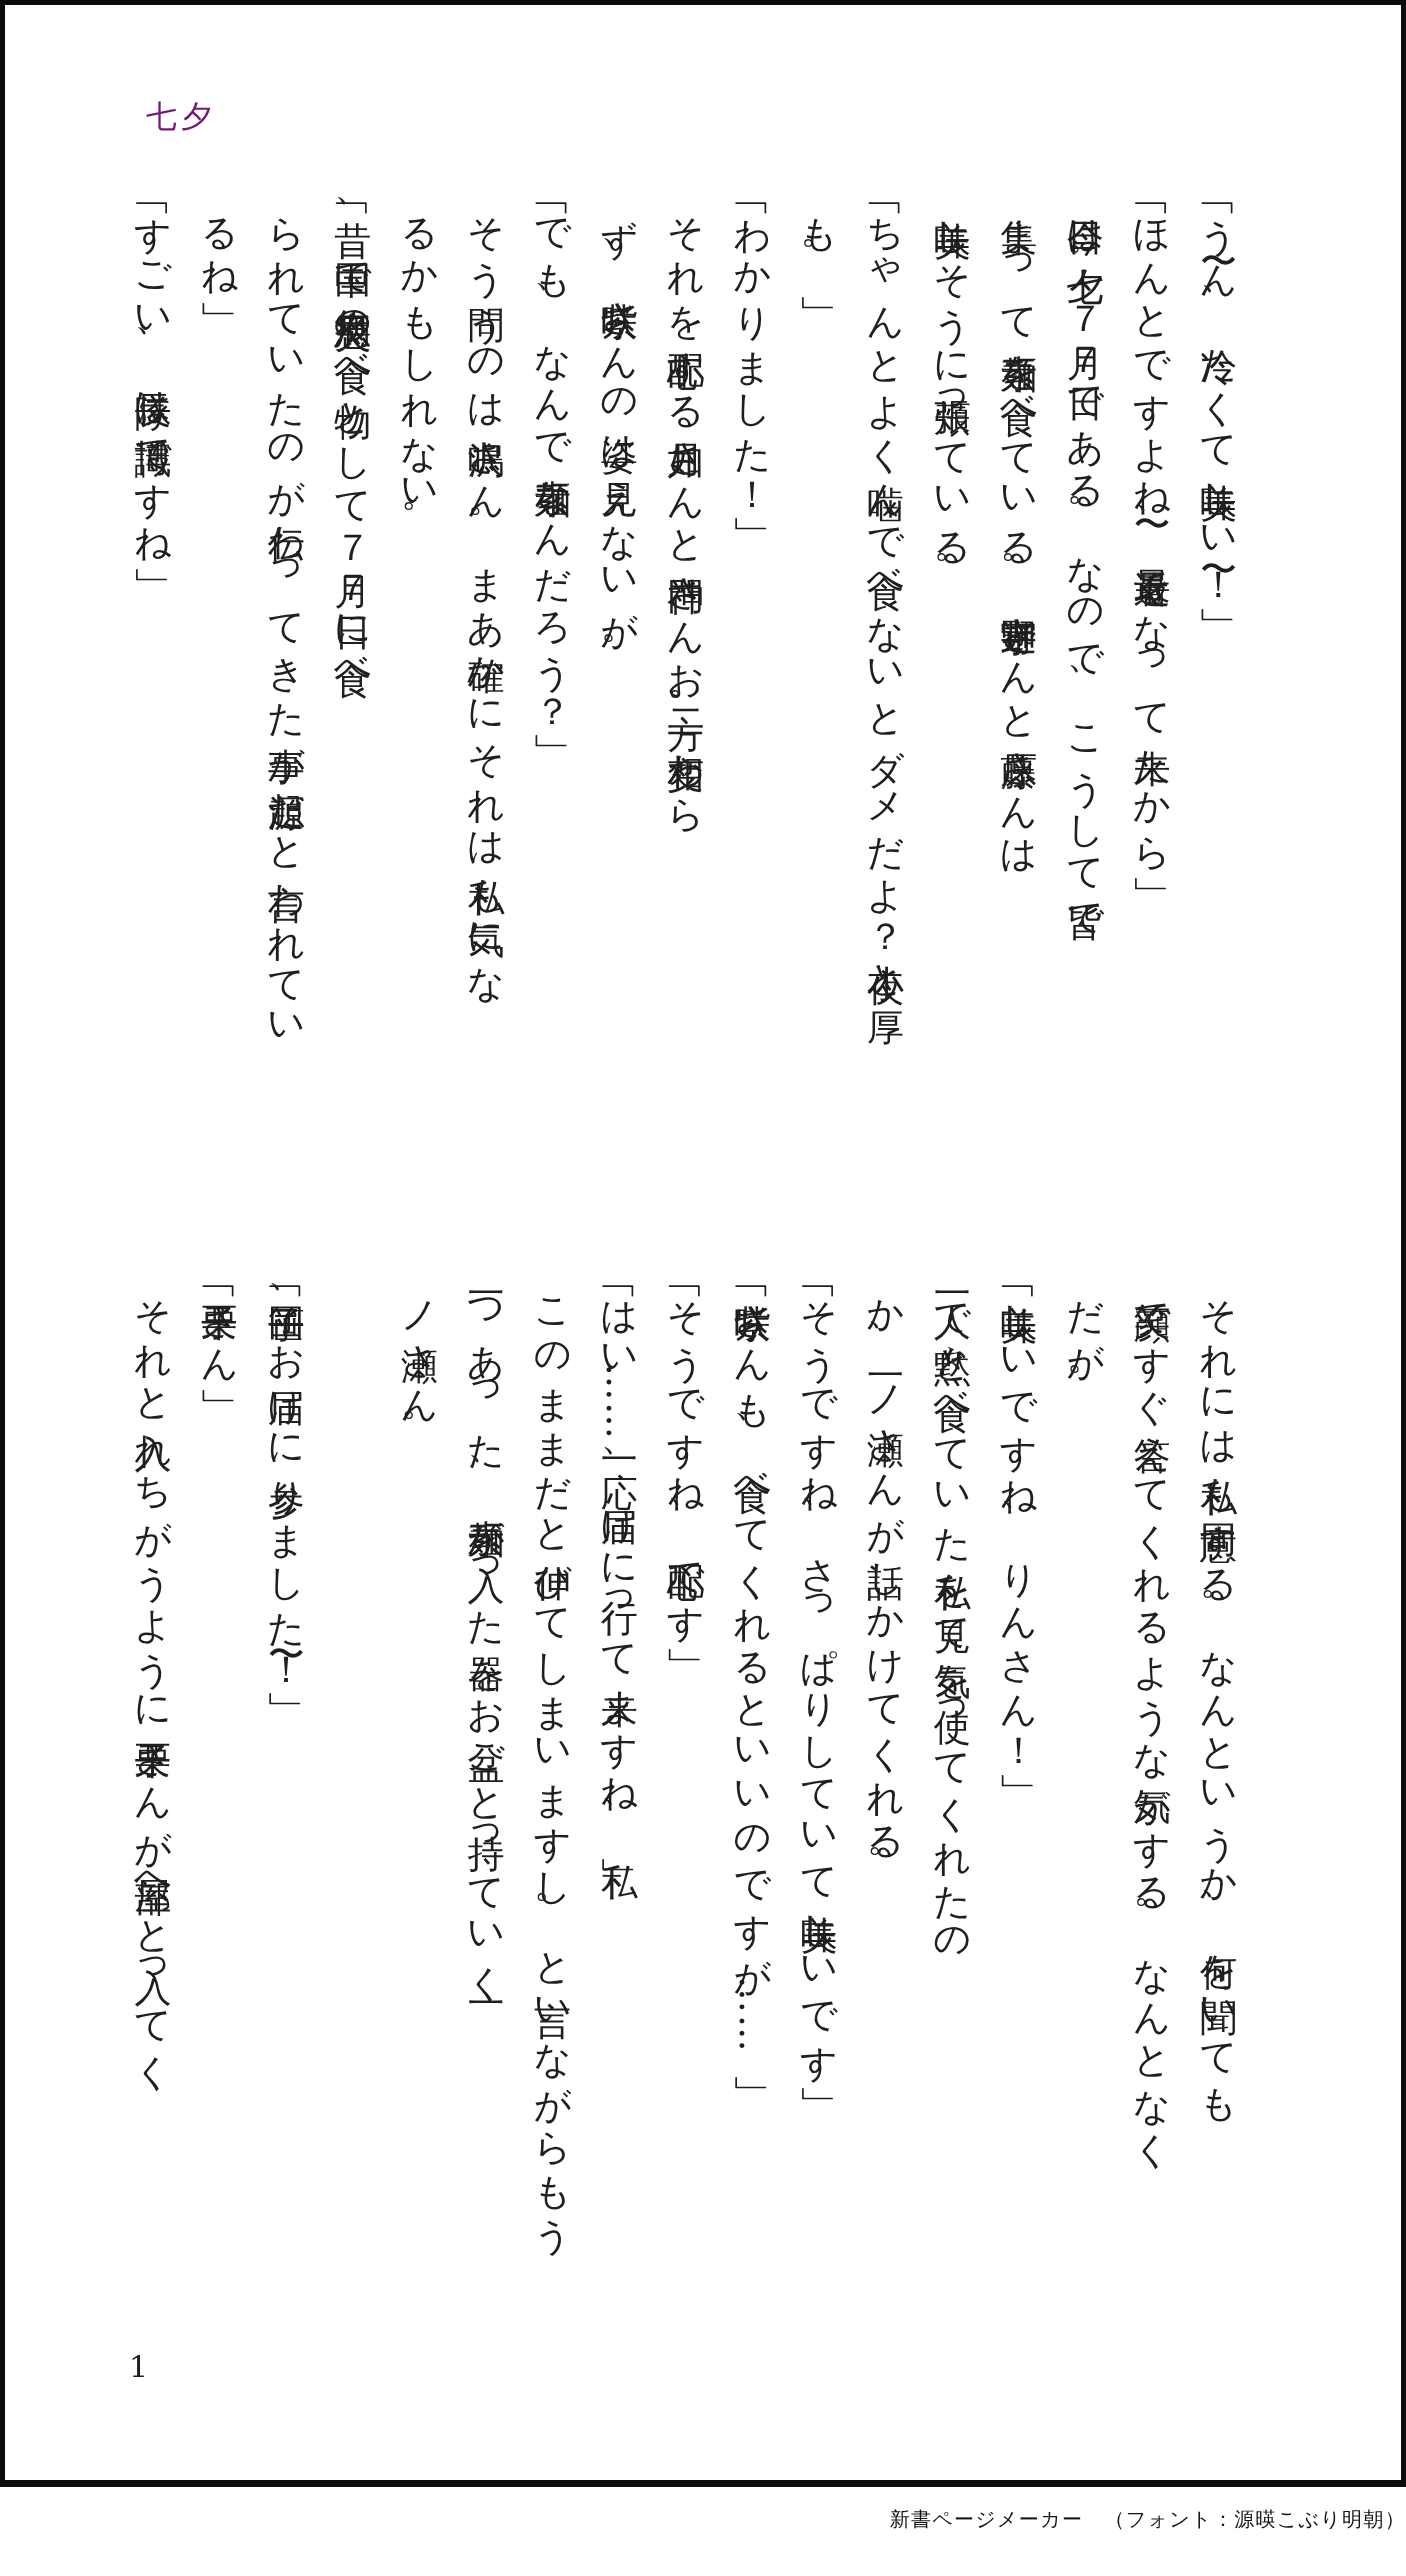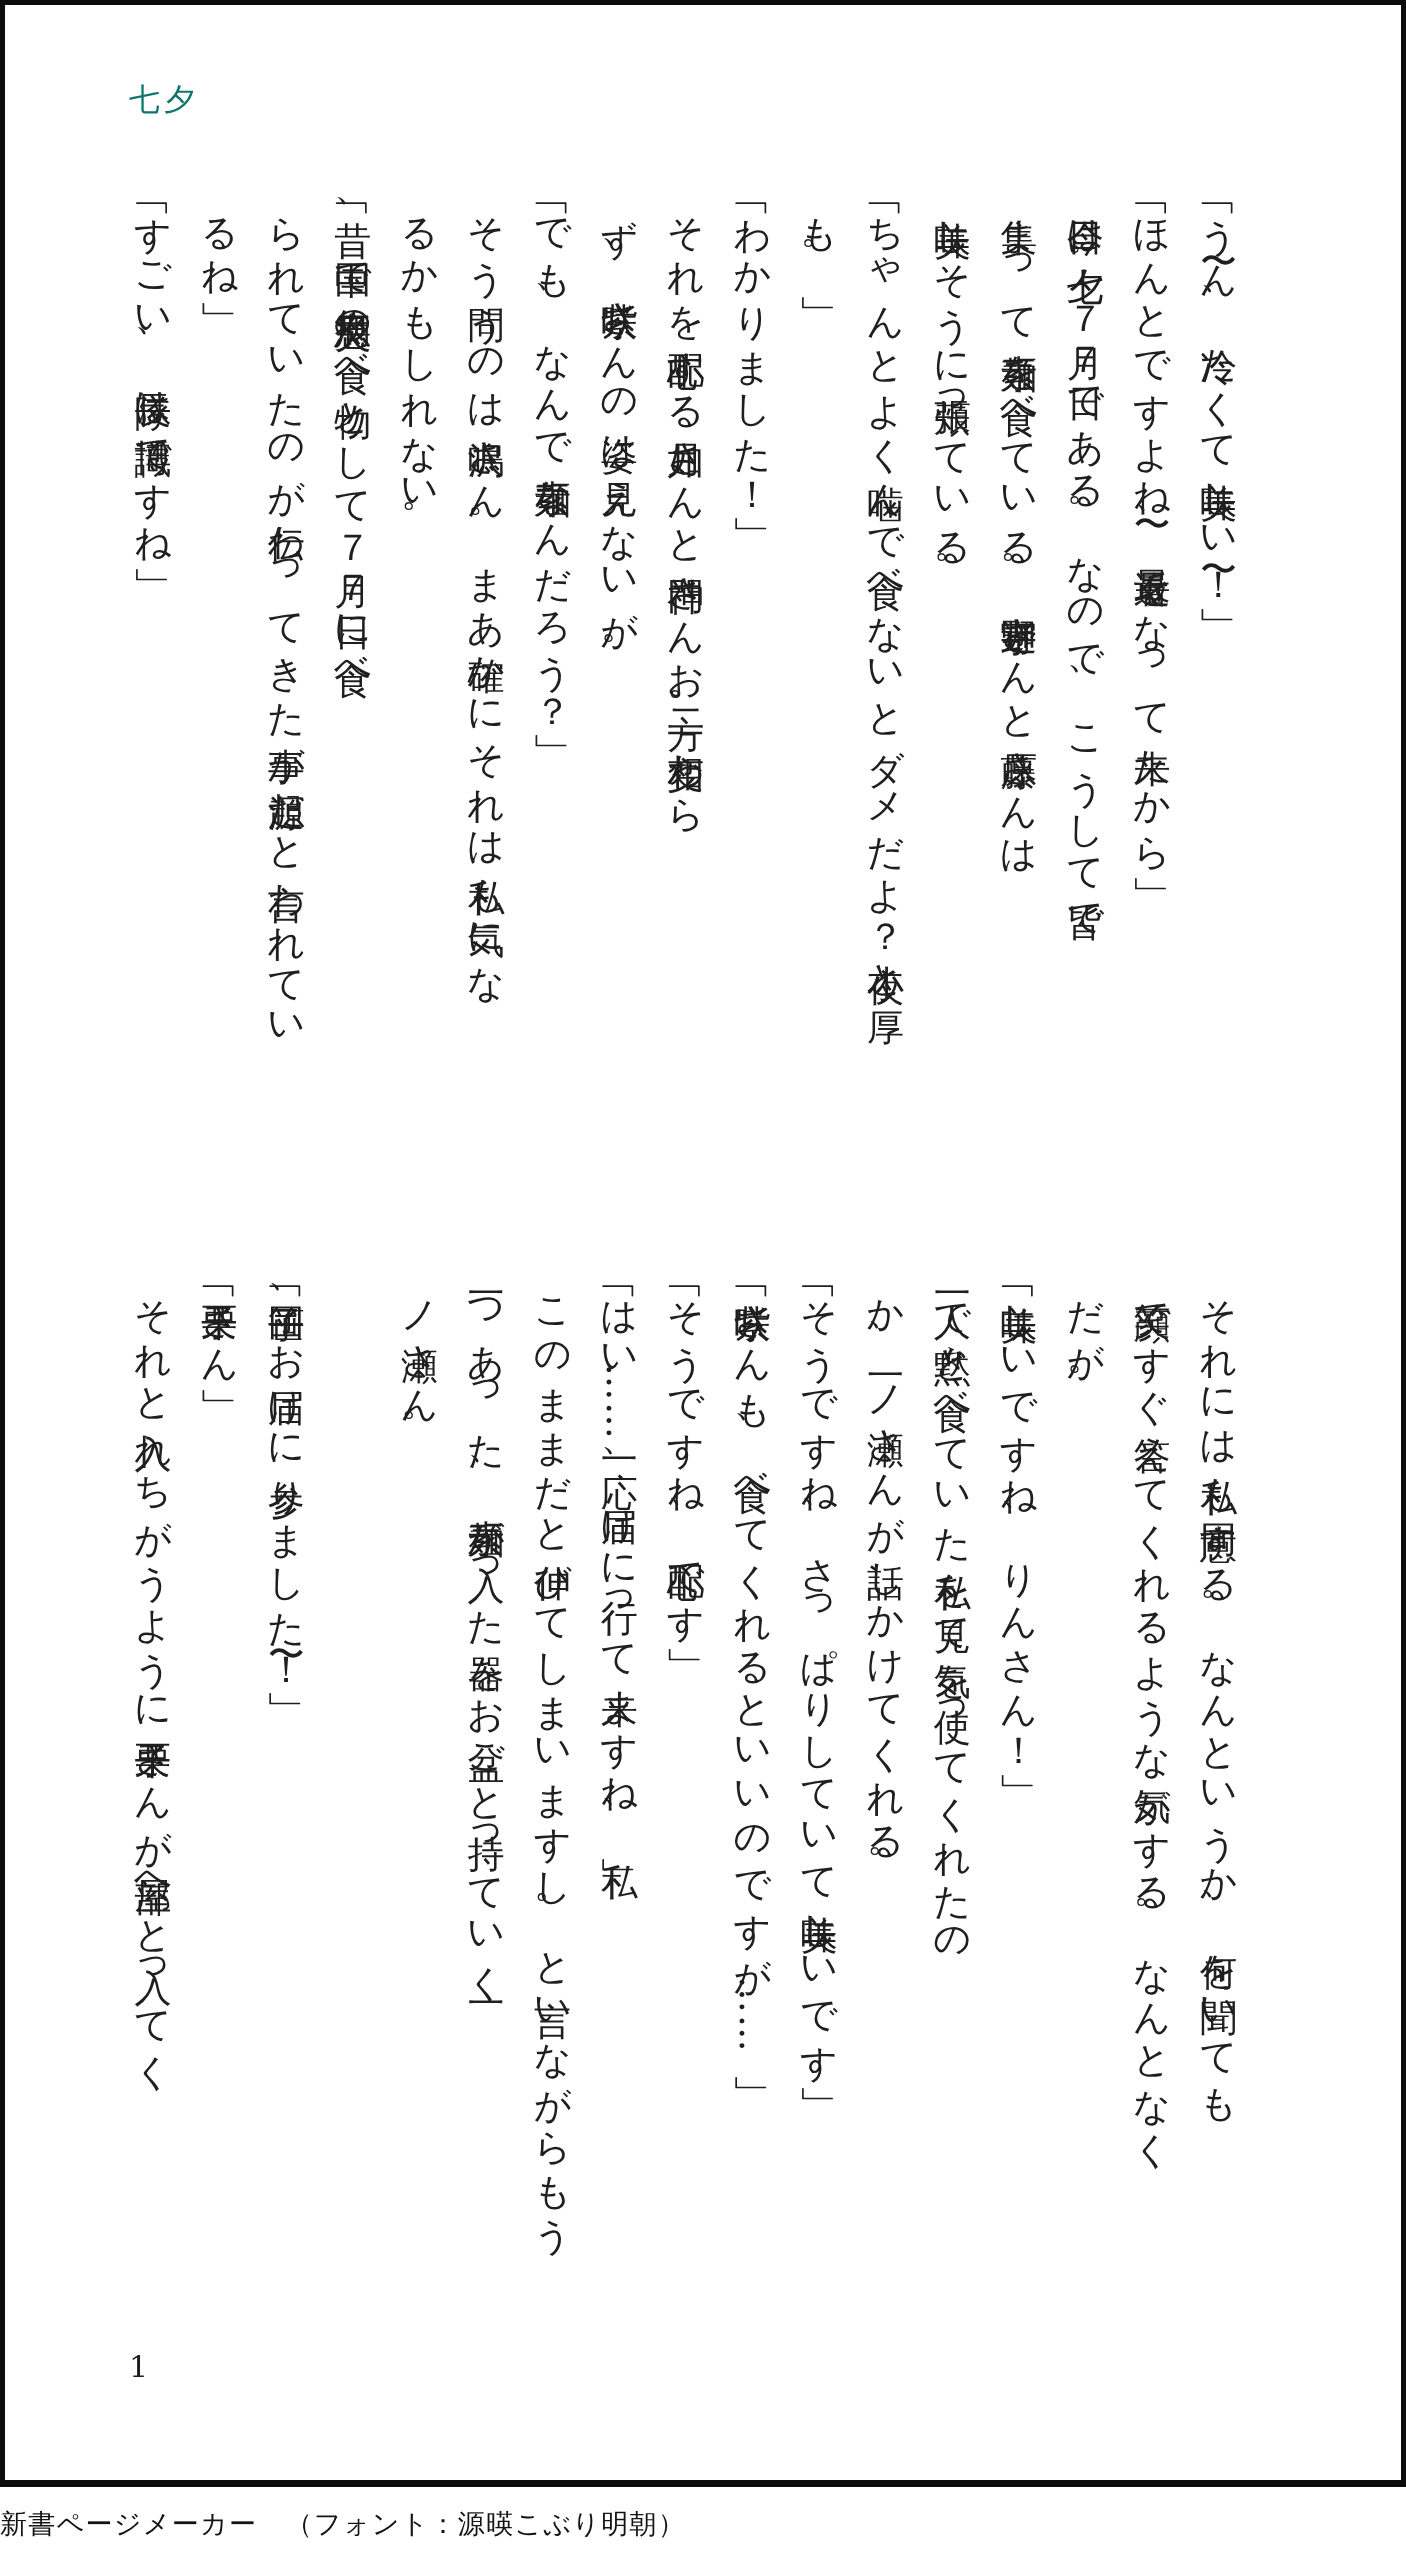--- a/index.html
+++ b/index.html
@@ -25,25 +25,25 @@
     border-top: 5.8px solid #0c0c0c;
     border-left: 5.2px solid #0c0c0c;
     border-right: 5.2px solid #0c0c0c;
     border-bottom: 7px solid #0c0c0c;
     background: #ffffff;
   }
   .title {
     position: absolute;
     left: 129px;
     top: 79px;
-    margin: 0;
+    margin: 17px;
     font-size: 31px;
     font-weight: normal;
     letter-spacing: 3.9px;
-    color: #0f766e;
+    color: #701a75;
   }
   .tblock {
     position: absolute;
     right: 155px;
     writing-mode: vertical-rl;
     text-orientation: mixed;
     font-size: 37px;
     line-height: 1.8;
     letter-spacing: 1.6px;
     color: #1f1f1f;
@@ -60,22 +60,22 @@
     left: 129px;
     top: 2349px;
     font-size: 30px;
     color: #1d1d1d;
   }
   .footer {
     position: absolute;
     left: 0;
     right: 0;
     top: 2506px;
-    text-align: left;
-    font-size: 27px;
+    text-align: right;
+    font-size: 20px;
     letter-spacing: 1.3px;
     color: #141414;
   }
 </style>
 </head>
 <body>
 
 <div>
   <div class="frame"></div>
 

